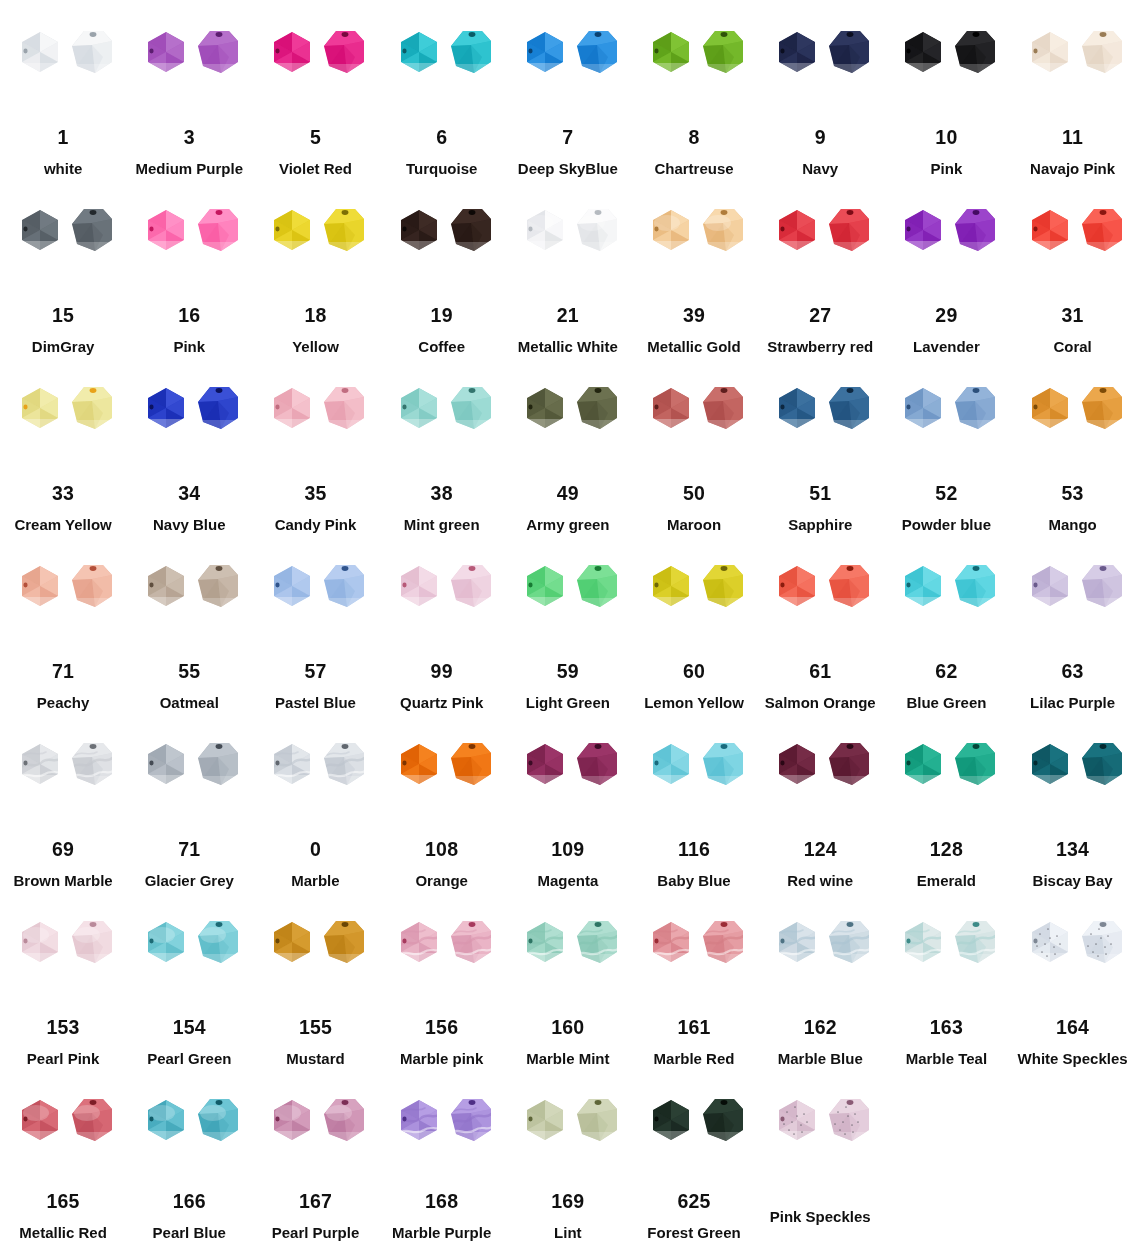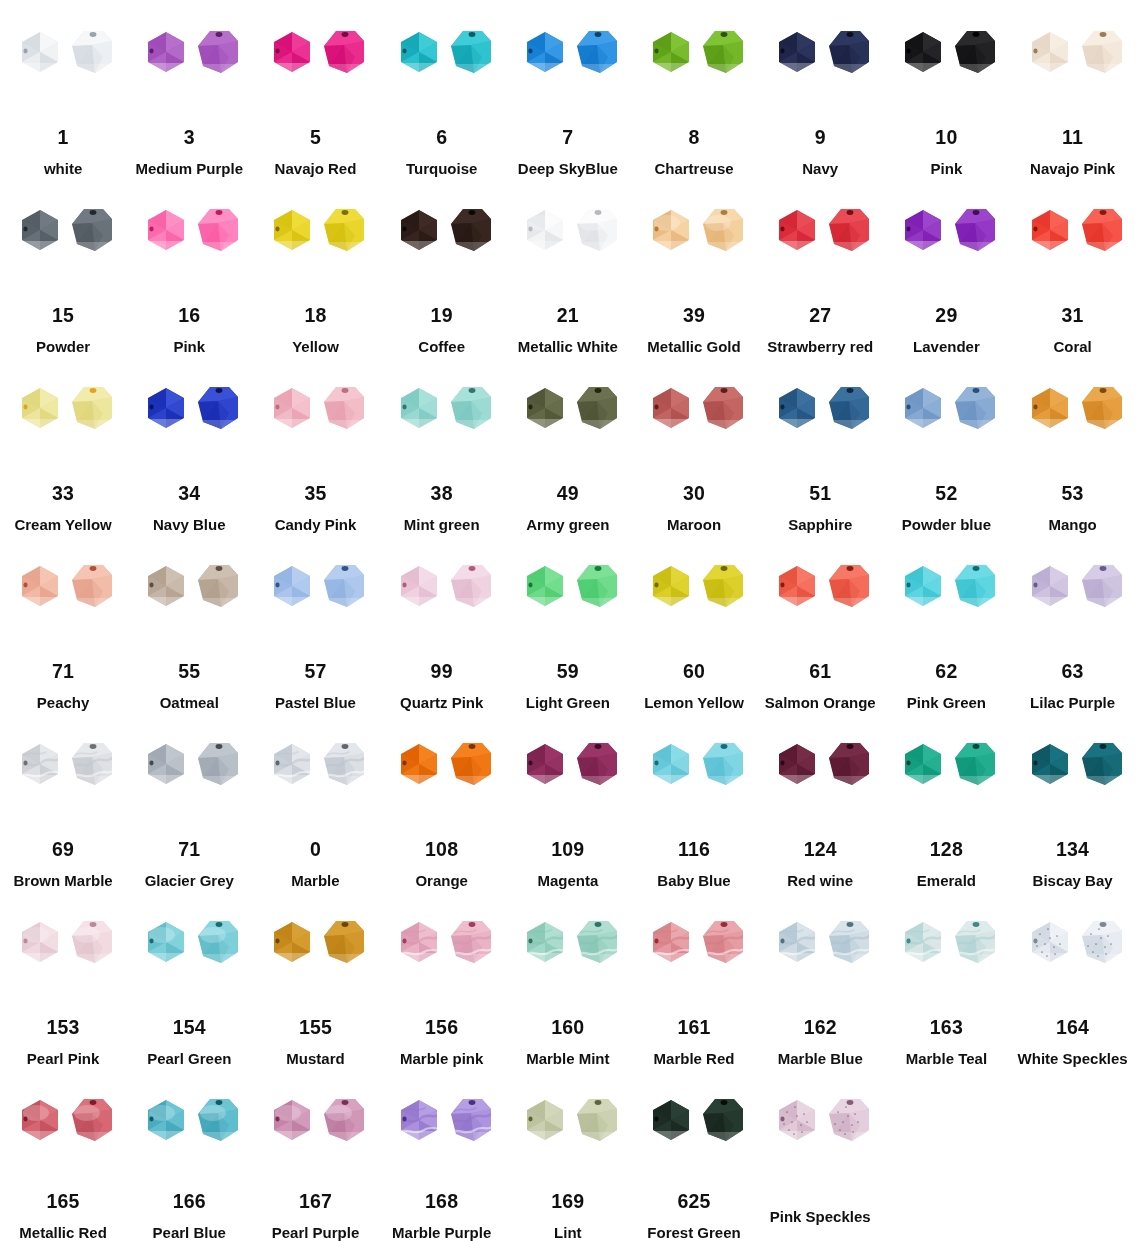--- a/index.html
+++ b/index.html
@@ -177,21 +177,21 @@
               <polygon points="19,5 38,5 47,15 27,19 7,20" fill="#ef3a98"></polygon>
               <polygon points="7,20 27,19 30,47 12,40" fill="#d1086f" opacity="0.5"></polygon>
               <polygon points="27,19 47,15 47,36 30,47" fill="#ef3a98" opacity="0.55"></polygon>
               <polygon points="27,19 38,31 30,47 12,40" fill="#d1086f" opacity="0.30"></polygon>
               <rect x="0" y="38" width="52" height="14" fill="#ffffff" opacity="0.22"></rect>
             </g>
             <ellipse cx="28" cy="8.5" rx="3.4" ry="2.4" fill="#78093f"></ellipse>
           </svg></span>
       </div>
       <div class="code">5</div>
-      <div class="cname">Navajo Red</div>
+      <div class="cname">Violet Red</div>
     </div>
     <div class="swatch">
       <div class="beads">
         <span class="bead left"><svg width="52" height="52" viewBox="0 0 52 52">
             <defs>
               <clipPath id="cpb3_0">
                 <polygon points="26,6 44,16 44,36 26,46 8,36 8,16"></polygon>
               </clipPath>
             </defs>
             <g clip-path="url(#cpb3_0_)"></g>
@@ -464,21 +464,21 @@
               <polygon points="19,5 38,5 47,15 27,19 7,20" fill="#717a82"></polygon>
               <polygon points="7,20 27,19 30,47 12,40" fill="#4e565d" opacity="0.5"></polygon>
               <polygon points="27,19 47,15 47,36 30,47" fill="#717a82" opacity="0.55"></polygon>
               <polygon points="27,19 38,31 30,47 12,40" fill="#4e565d" opacity="0.30"></polygon>
               <rect x="0" y="38" width="52" height="14" fill="#ffffff" opacity="0.22"></rect>
             </g>
             <ellipse cx="28" cy="8.5" rx="3.4" ry="2.4" fill="#23282c"></ellipse>
           </svg></span>
       </div>
       <div class="code">15</div>
-      <div class="cname">Powder</div>
+      <div class="cname">DimGray</div>
     </div>
     <div class="swatch">
       <div class="beads">
         <span class="bead left"><svg width="52" height="52" viewBox="0 0 52 52">
             <defs>
               <clipPath id="cpb10_0">
                 <polygon points="26,6 44,16 44,36 26,46 8,36 8,16"></polygon>
               </clipPath>
             </defs>
             <g clip-path="url(#cpb10_0_)"></g>
@@ -1041,21 +1041,21 @@
             <g clip-path="url(#cqb23_1)">
               <polygon points="19,5 38,5 47,15 27,19 7,20" fill="#c96e6a"></polygon>
               <polygon points="7,20 27,19 30,47 12,40" fill="#a84a48" opacity="0.5"></polygon>
               <polygon points="27,19 47,15 47,36 30,47" fill="#c96e6a" opacity="0.55"></polygon>
               <polygon points="27,19 38,31 30,47 12,40" fill="#a84a48" opacity="0.30"></polygon>
               <rect x="0" y="38" width="52" height="14" fill="#ffffff" opacity="0.22"></rect>
             </g>
             <ellipse cx="28" cy="8.5" rx="3.4" ry="2.4" fill="#5e1e1d"></ellipse>
           </svg></span>
       </div>
-      <div class="code">30</div>
+      <div class="code">50</div>
       <div class="cname">Maroon</div>
     </div>
     <div class="swatch">
       <div class="beads">
         <span class="bead left"><svg width="52" height="52" viewBox="0 0 52 52">
             <defs>
               <clipPath id="cpb24_0">
                 <polygon points="26,6 44,16 44,36 26,46 8,36 8,16"></polygon>
               </clipPath>
             </defs>
@@ -1493,21 +1493,21 @@
               <polygon points="19,5 38,5 47,15 27,19 7,20" fill="#6cdbe6"></polygon>
               <polygon points="7,20 27,19 30,47 12,40" fill="#33bccb" opacity="0.5"></polygon>
               <polygon points="27,19 47,15 47,36 30,47" fill="#6cdbe6" opacity="0.55"></polygon>
               <polygon points="27,19 38,31 30,47 12,40" fill="#33bccb" opacity="0.30"></polygon>
               <rect x="0" y="38" width="52" height="14" fill="#ffffff" opacity="0.22"></rect>
             </g>
             <ellipse cx="28" cy="8.5" rx="3.4" ry="2.4" fill="#116873"></ellipse>
           </svg></span>
       </div>
       <div class="code">62</div>
-      <div class="cname">Pink Green</div>
+      <div class="cname">Blue Green</div>
     </div>
     <div class="swatch">
       <div class="beads">
         <span class="bead left"><svg width="52" height="52" viewBox="0 0 52 52">
             <defs>
               <clipPath id="cpb35_0">
                 <polygon points="26,6 44,16 44,36 26,46 8,36 8,16"></polygon>
               </clipPath>
             </defs>
             <g clip-path="url(#cpb35_0_)"></g>

